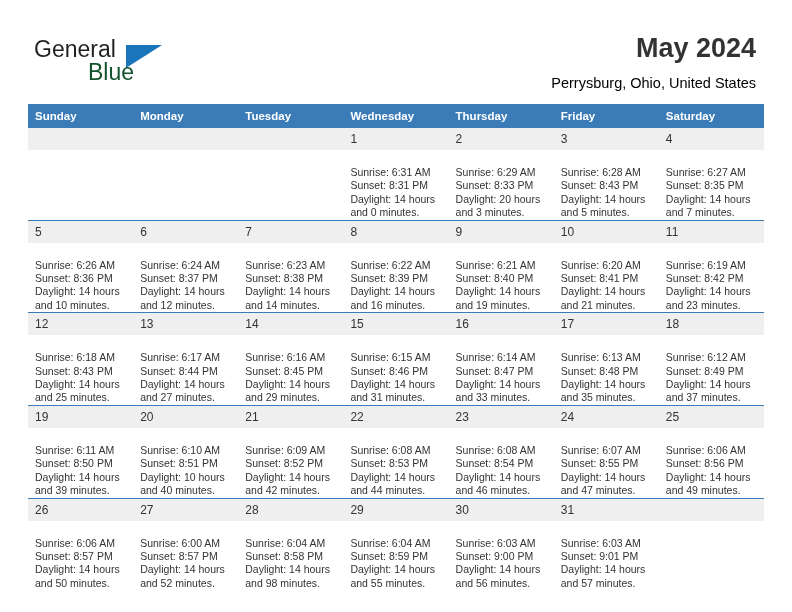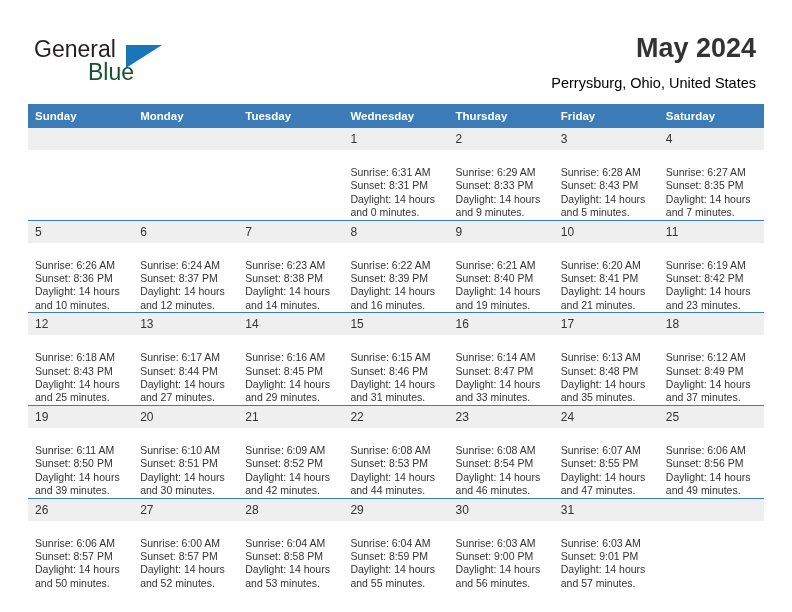--- a/index.html
+++ b/index.html
@@ -194,21 +194,21 @@
               <div>Sunrise: 6:31 AM</div>
               <div>Sunset: 8:31 PM</div>
               <div class="daylight">Daylight: 14 hours and 0 minutes.</div>
             </div>
           </td>
           <td>
             <span class="daynum">2</span>
             <div class="info">
               <div>Sunrise: 6:29 AM</div>
               <div>Sunset: 8:33 PM</div>
-              <div class="daylight">Daylight: 14 hours and 9 minutes.</div>
+              <div class="daylight">Daylight: 20 hours and 3 minutes.</div>
             </div>
           </td>
           <td>
             <span class="daynum">3</span>
             <div class="info">
               <div>Sunrise: 6:28 AM</div>
               <div>Sunset: 8:43 PM</div>
               <div class="daylight">Daylight: 14 hours and 5 minutes.</div>
             </div>
           </td>
@@ -344,21 +344,21 @@
               <div>Sunrise: 6:11 AM</div>
               <div>Sunset: 8:50 PM</div>
               <div class="daylight">Daylight: 14 hours and 39 minutes.</div>
             </div>
           </td>
           <td>
             <span class="daynum">20</span>
             <div class="info">
               <div>Sunrise: 6:10 AM</div>
               <div>Sunset: 8:51 PM</div>
-              <div class="daylight">Daylight: 14 hours and 30 minutes.</div>
+              <div class="daylight">Daylight: 10 hours and 40 minutes.</div>
             </div>
           </td>
           <td>
             <span class="daynum">21</span>
             <div class="info">
               <div>Sunrise: 6:09 AM</div>
               <div>Sunset: 8:52 PM</div>
               <div class="daylight">Daylight: 14 hours and 42 minutes.</div>
             </div>
           </td>
@@ -410,21 +410,21 @@
               <div>Sunrise: 6:00 AM</div>
               <div>Sunset: 8:57 PM</div>
               <div class="daylight">Daylight: 14 hours and 52 minutes.</div>
             </div>
           </td>
           <td>
             <span class="daynum">28</span>
             <div class="info">
               <div>Sunrise: 6:04 AM</div>
               <div>Sunset: 8:58 PM</div>
-              <div class="daylight">Daylight: 14 hours and 53 minutes.</div>
+              <div class="daylight">Daylight: 14 hours and 98 minutes.</div>
             </div>
           </td>
           <td>
             <span class="daynum">29</span>
             <div class="info">
               <div>Sunrise: 6:04 AM</div>
               <div>Sunset: 8:59 PM</div>
               <div class="daylight">Daylight: 14 hours and 55 minutes.</div>
             </div>
           </td>

